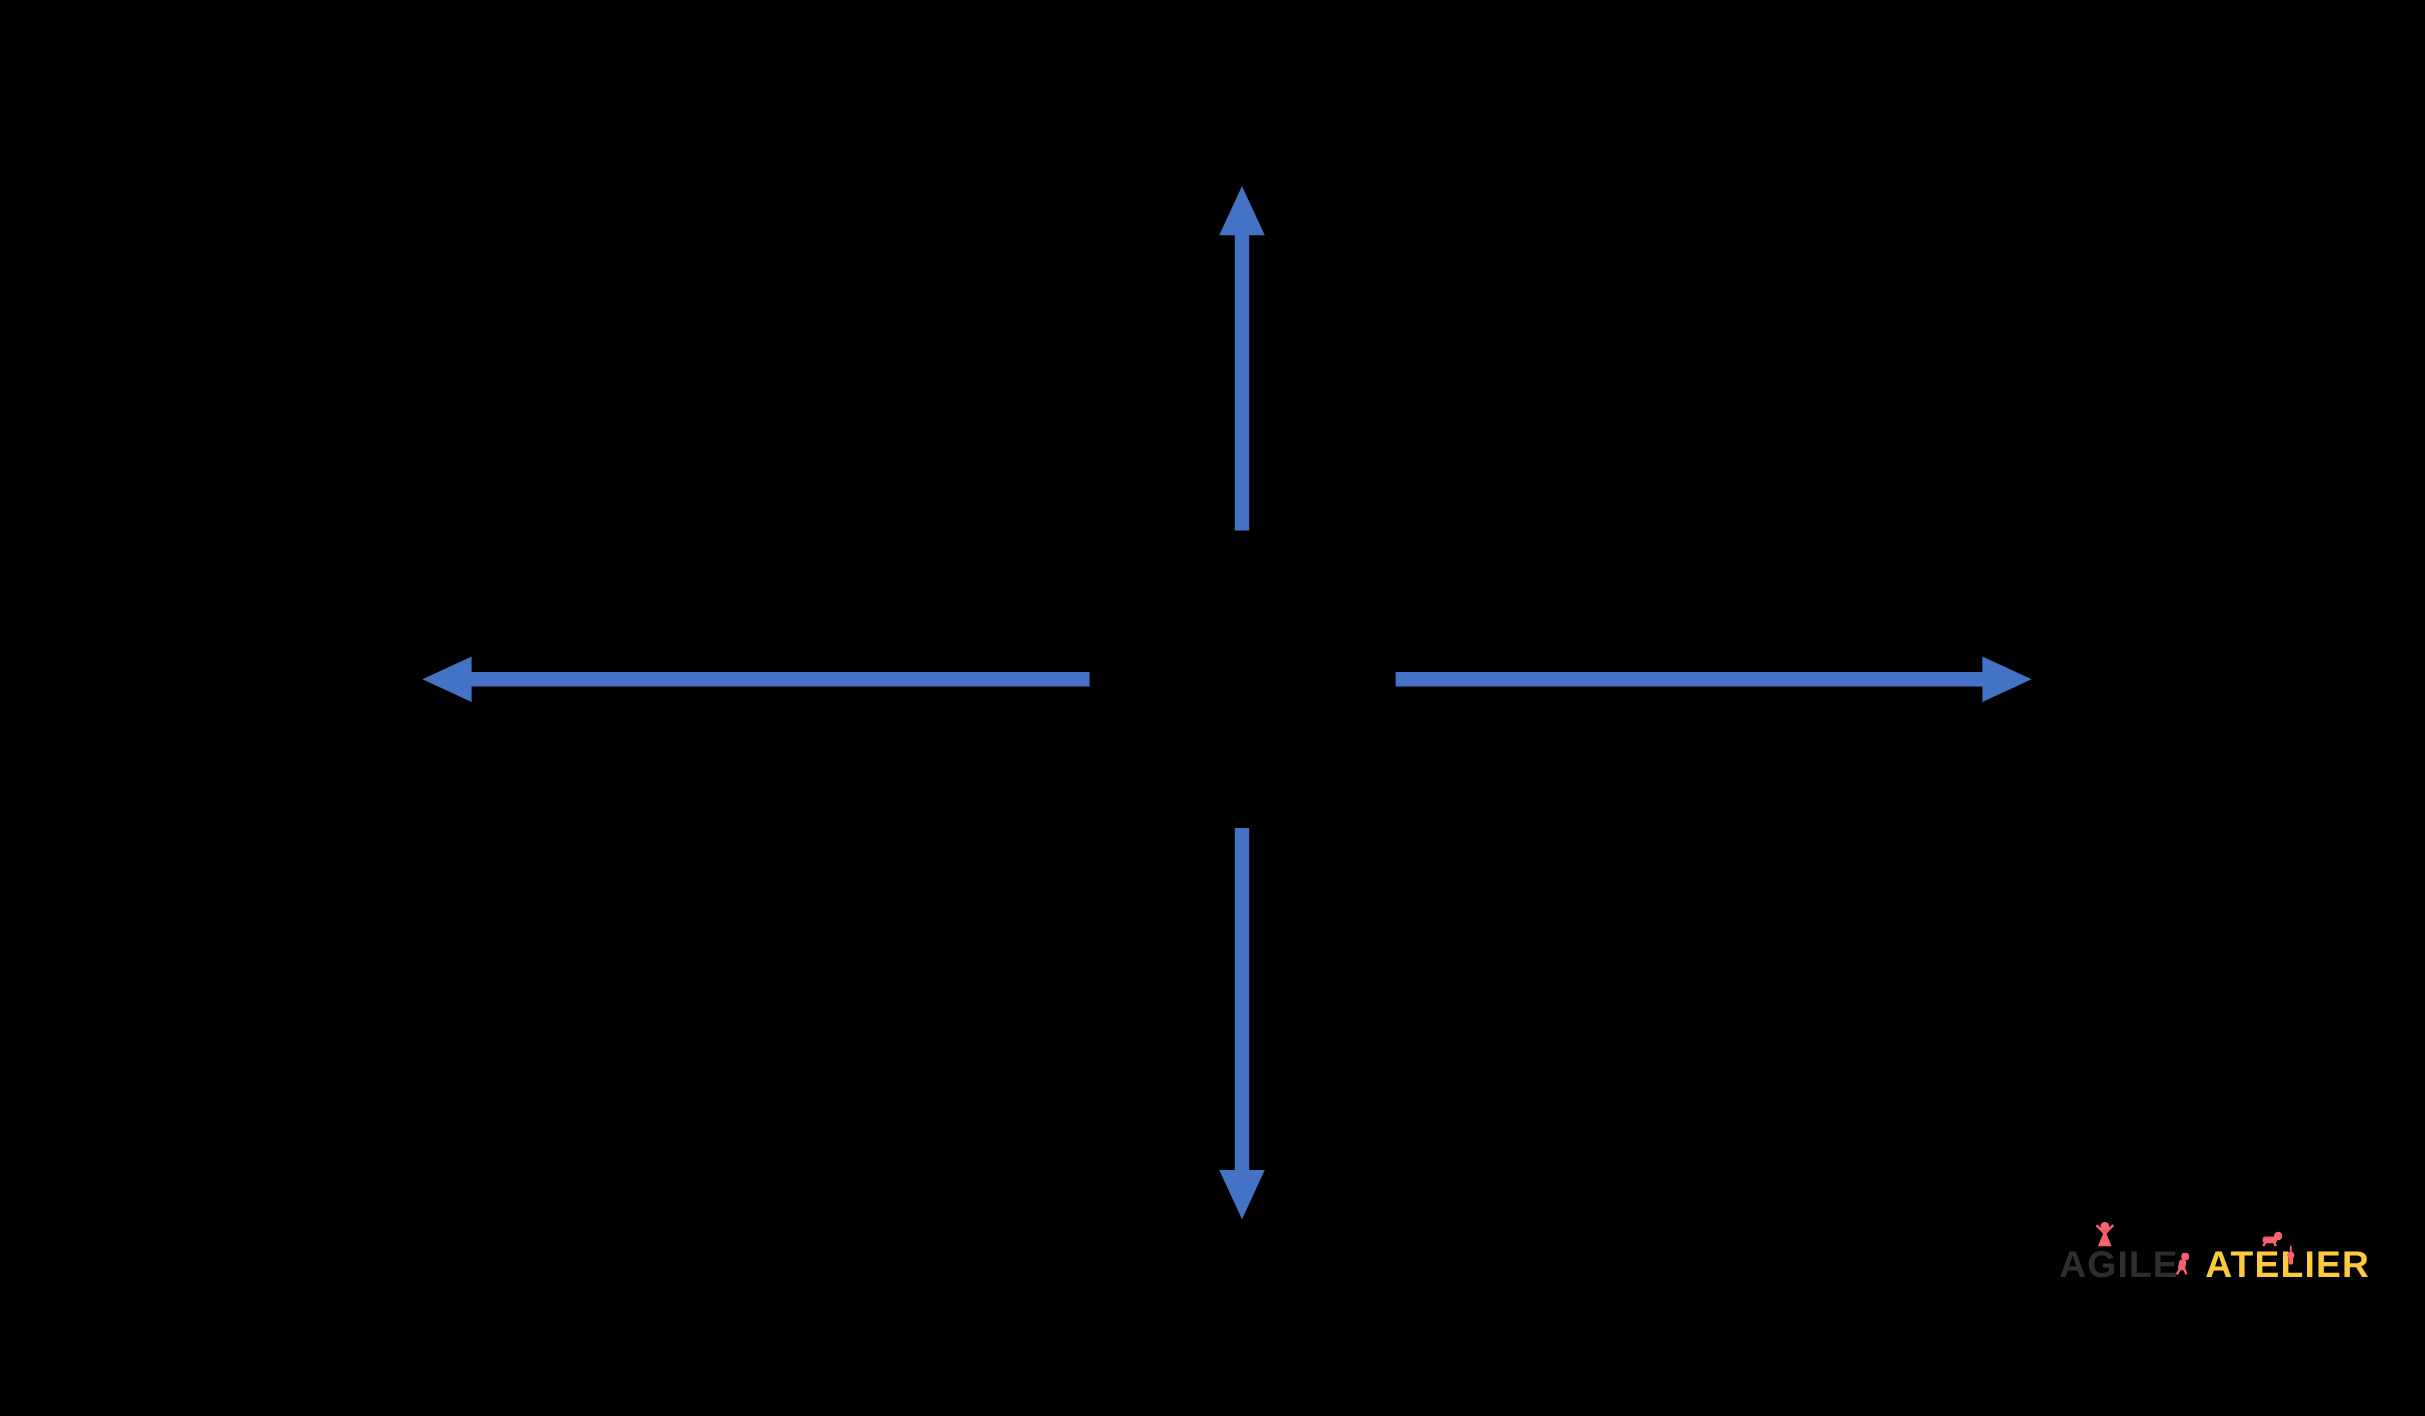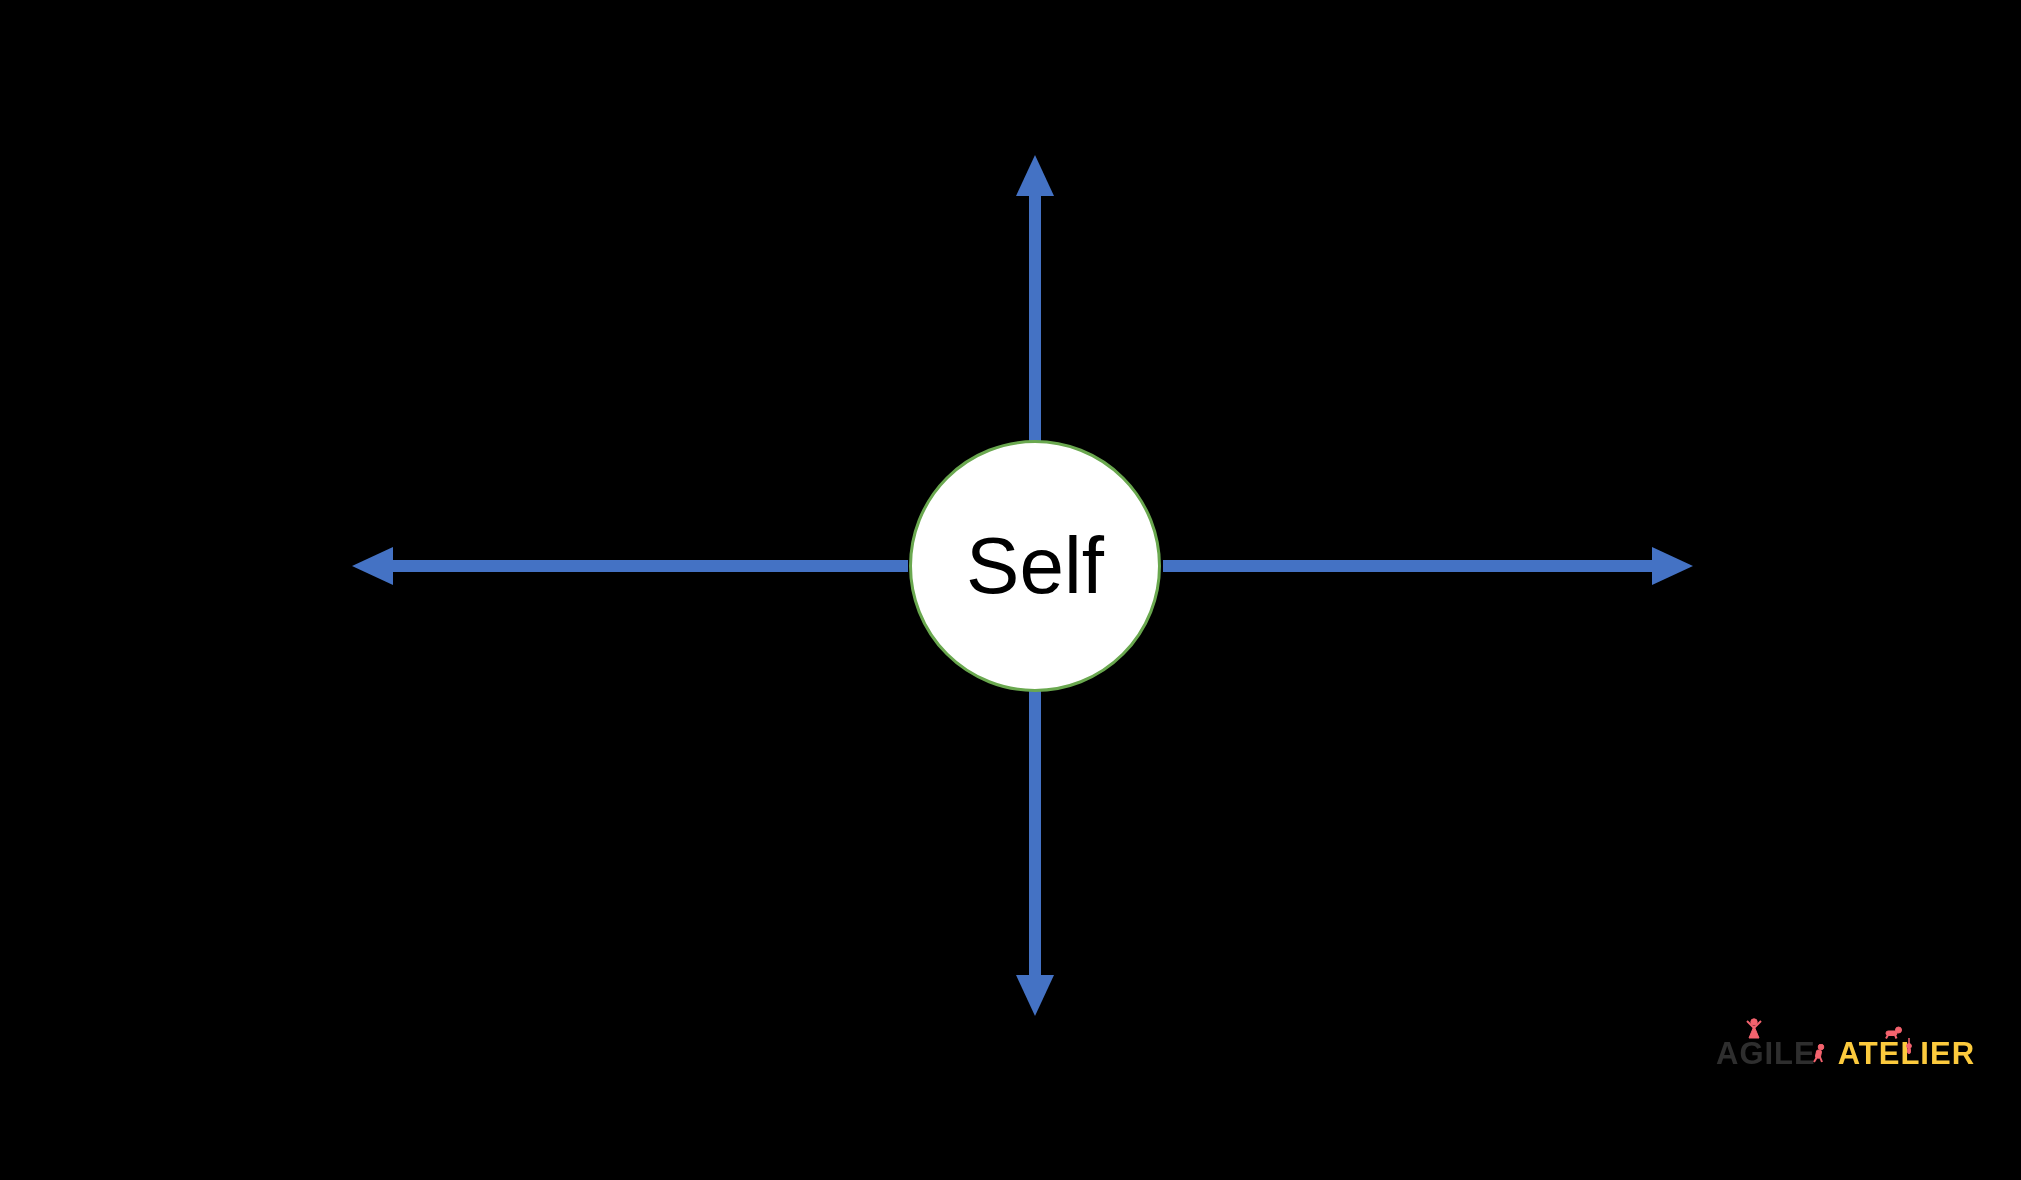--- a/index.html
+++ b/index.html
@@ -98,23 +98,20 @@
       <line class="arrow-shaft" x1="908" y1="566" x2="391" y2="566"></line>
       <polygon class="arrow-head" points="352,566 393,547 393,585"></polygon>
     </g>
 
     <g>
       <line class="arrow-shaft" x1="1163" y1="566" x2="1654" y2="566"></line>
       <polygon class="arrow-head" points="1693,566 1652,547 1652,585"></polygon>
     </g>
   </svg>
 
-  <div class="self-node">
-    <span class="self-label">Self</span>
-  </div>
 
   <div class="logo">
     <span class="logo-word logo-agile">AGILE</span>
     <span class="logo-word logo-atelier">ATELIER</span>
 
     <svg class="figure fig-standing" width="16" height="22" viewBox="0 0 16 22">
       <circle cx="8" cy="4" r="3.2"></circle>
       <polygon points="8,8 3,20 13,20"></polygon>
       <line x1="8" y1="10" x2="1" y2="3" stroke-width="2"></line>
       <line x1="8" y1="10" x2="15" y2="3" stroke-width="2"></line>

